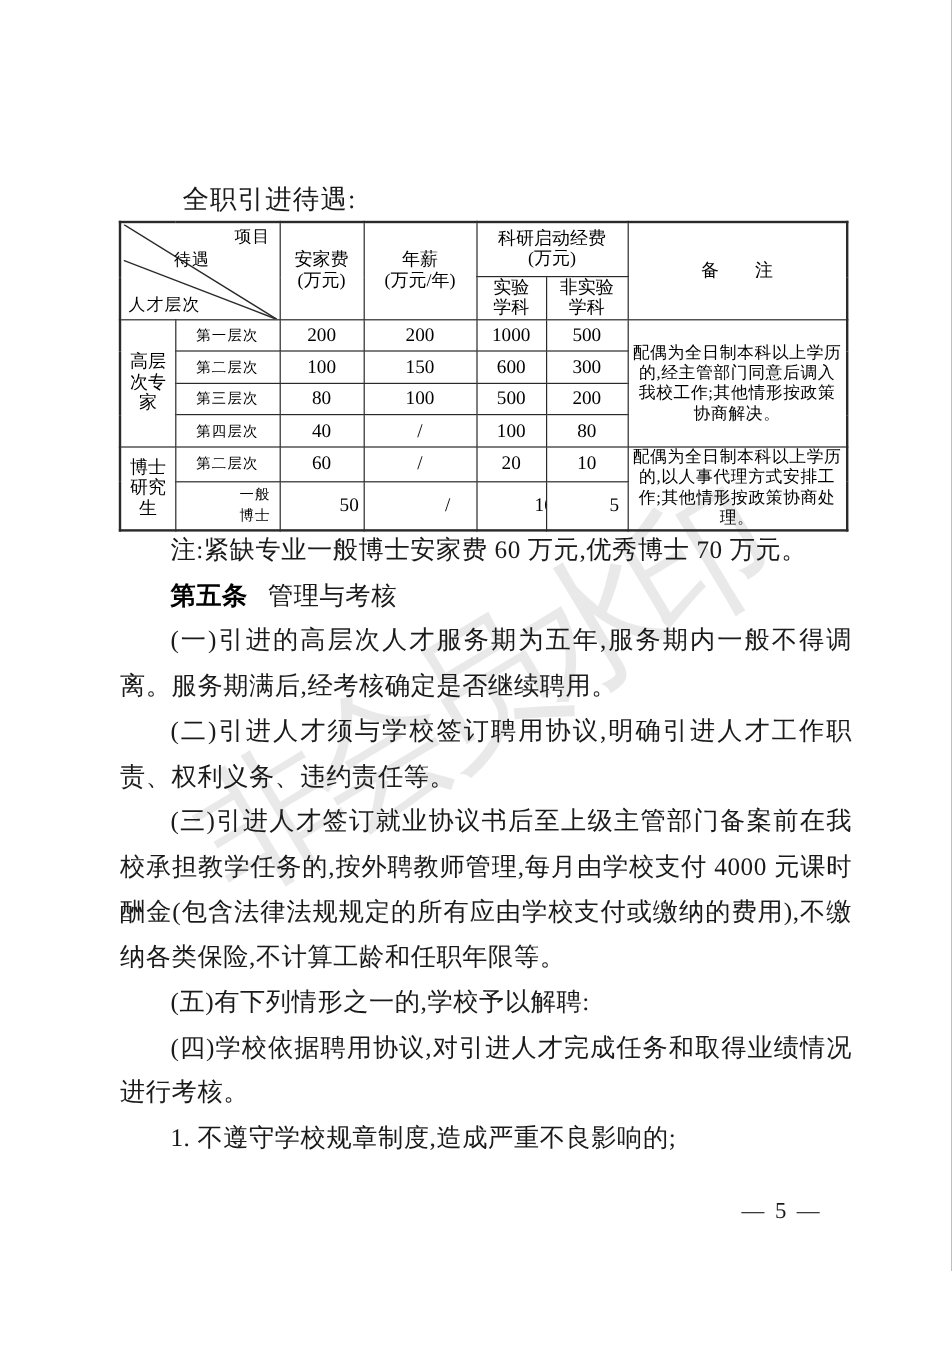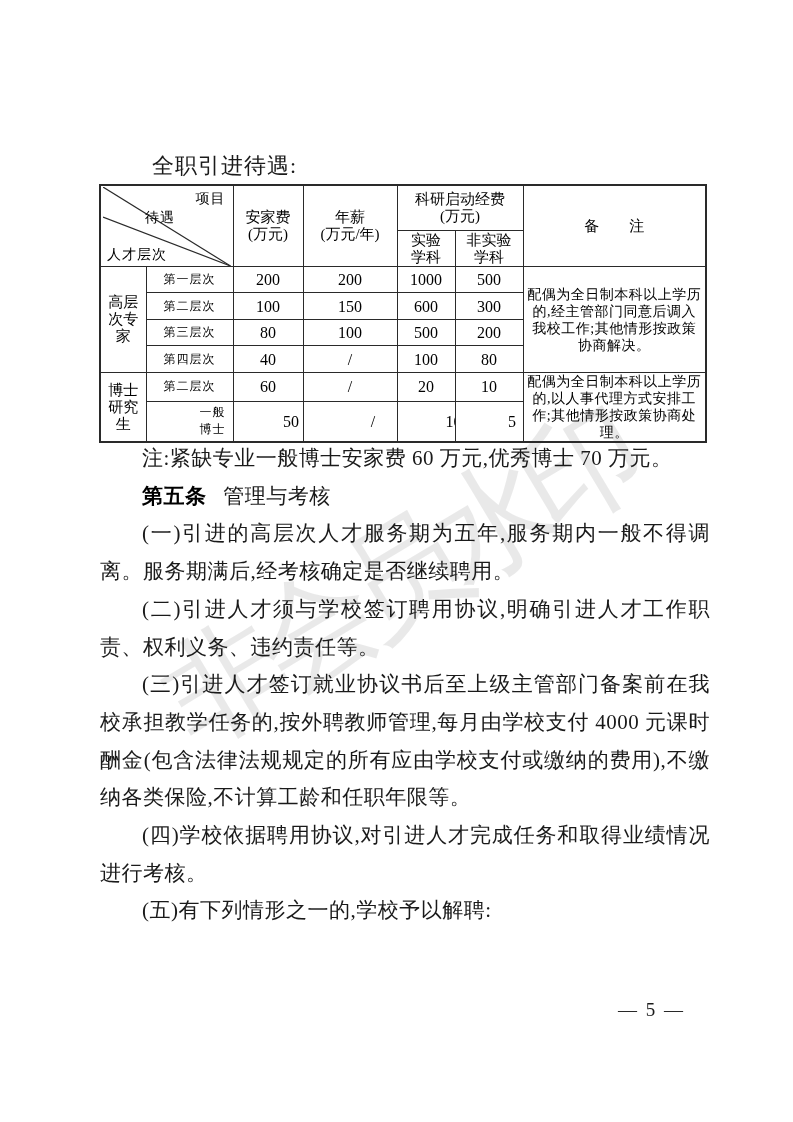--- a/index.html
+++ b/index.html
@@ -189,19 +189,20 @@
       </tbody>
     </table>
   </div>
 
   <div class="text-body">
     <p>注:紧缺专业一般博士安家费 60 万元,优秀博士 70 万元。</p>
     <p><span class="article-number">第五条</span><span>管理与考核</span></p>
     <p>(一)引进的高层次人才服务期为五年,服务期内一般不得调离。服务期满后,经考核确定是否继续聘用。</p>
     <p>(二)引进人才须与学校签订聘用协议,明确引进人才工作职责、权利义务、违约责任等。</p>
     <p>(三)引进人才签订就业协议书后至上级主管部门备案前在我校承担教学任务的,按外聘教师管理,每月由学校支付 4000 元课时酬金(包含法律法规规定的所有应由学校支付或缴纳的费用),不缴纳各类保险,不计算工龄和任职年限等。</p>
+    <p>(五)有下列情形之一的,学校予以解聘:</p>
     <p>(四)学校依据聘用协议,对引进人才完成任务和取得业绩情况进行考核。</p>
-    <p>(五)有下列情形之一的,学校予以解聘:</p>
+    <p>1. 不遵守学校规章制度,造成严重不良影响的;</p>
   </div>
 
   <div class="page-number">— 5 —</div>
 
 </div>
 
 </body></html>

